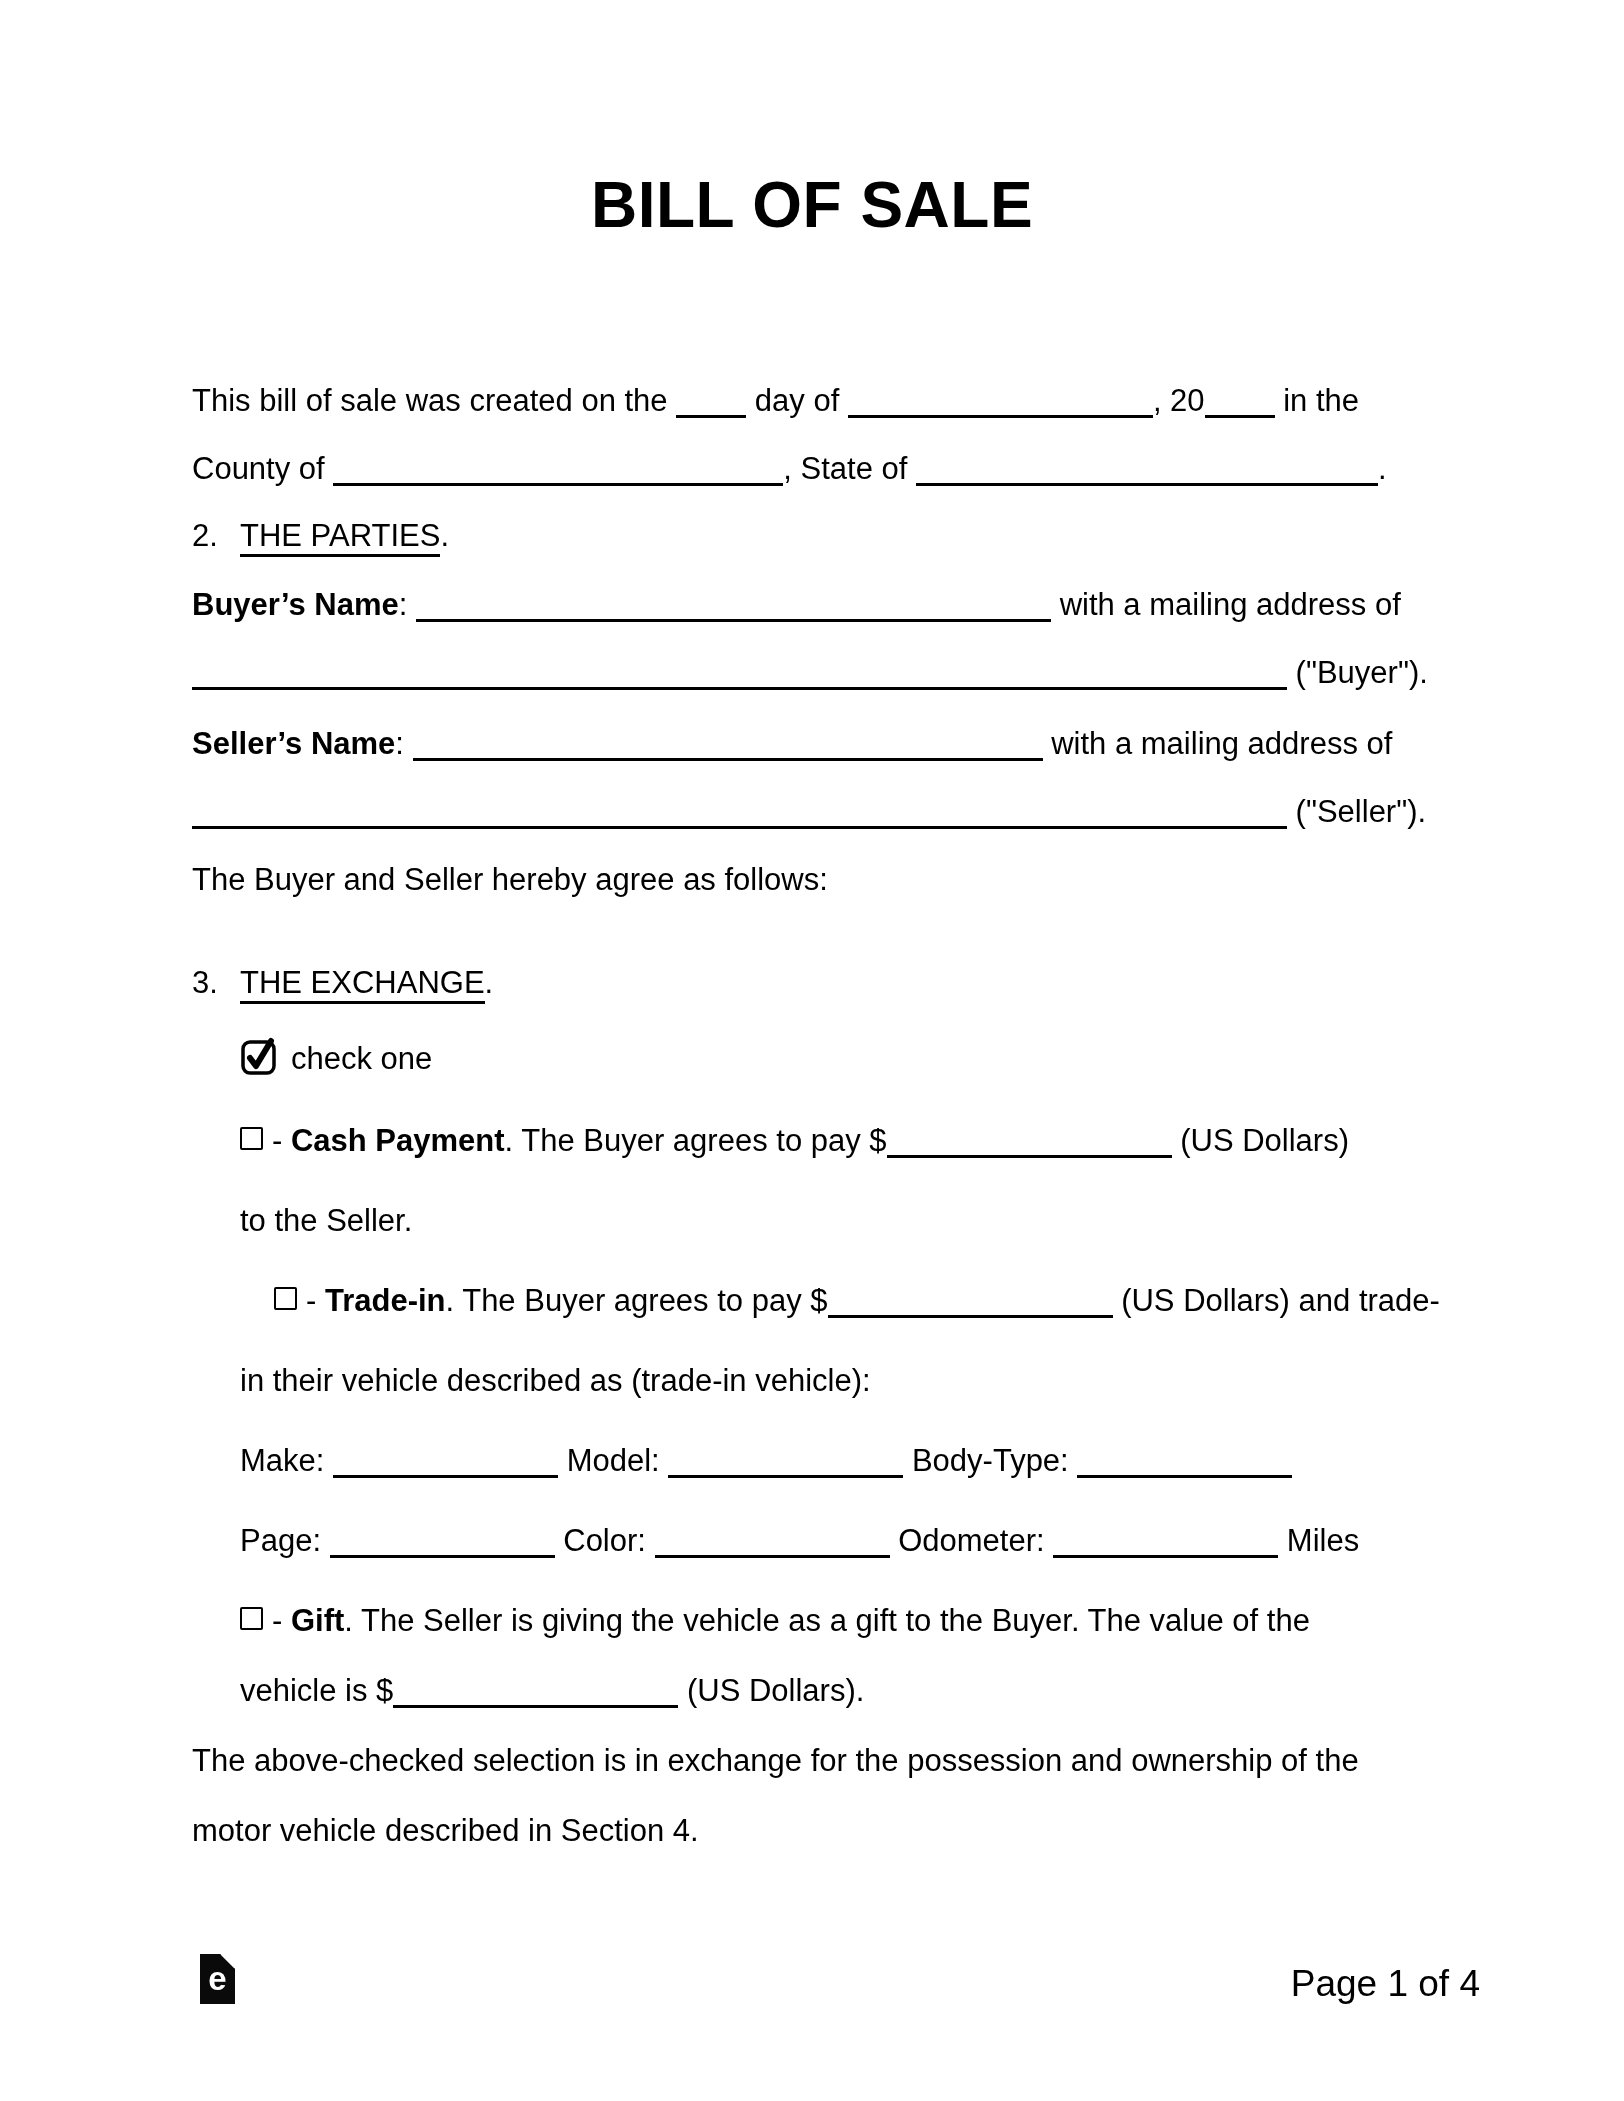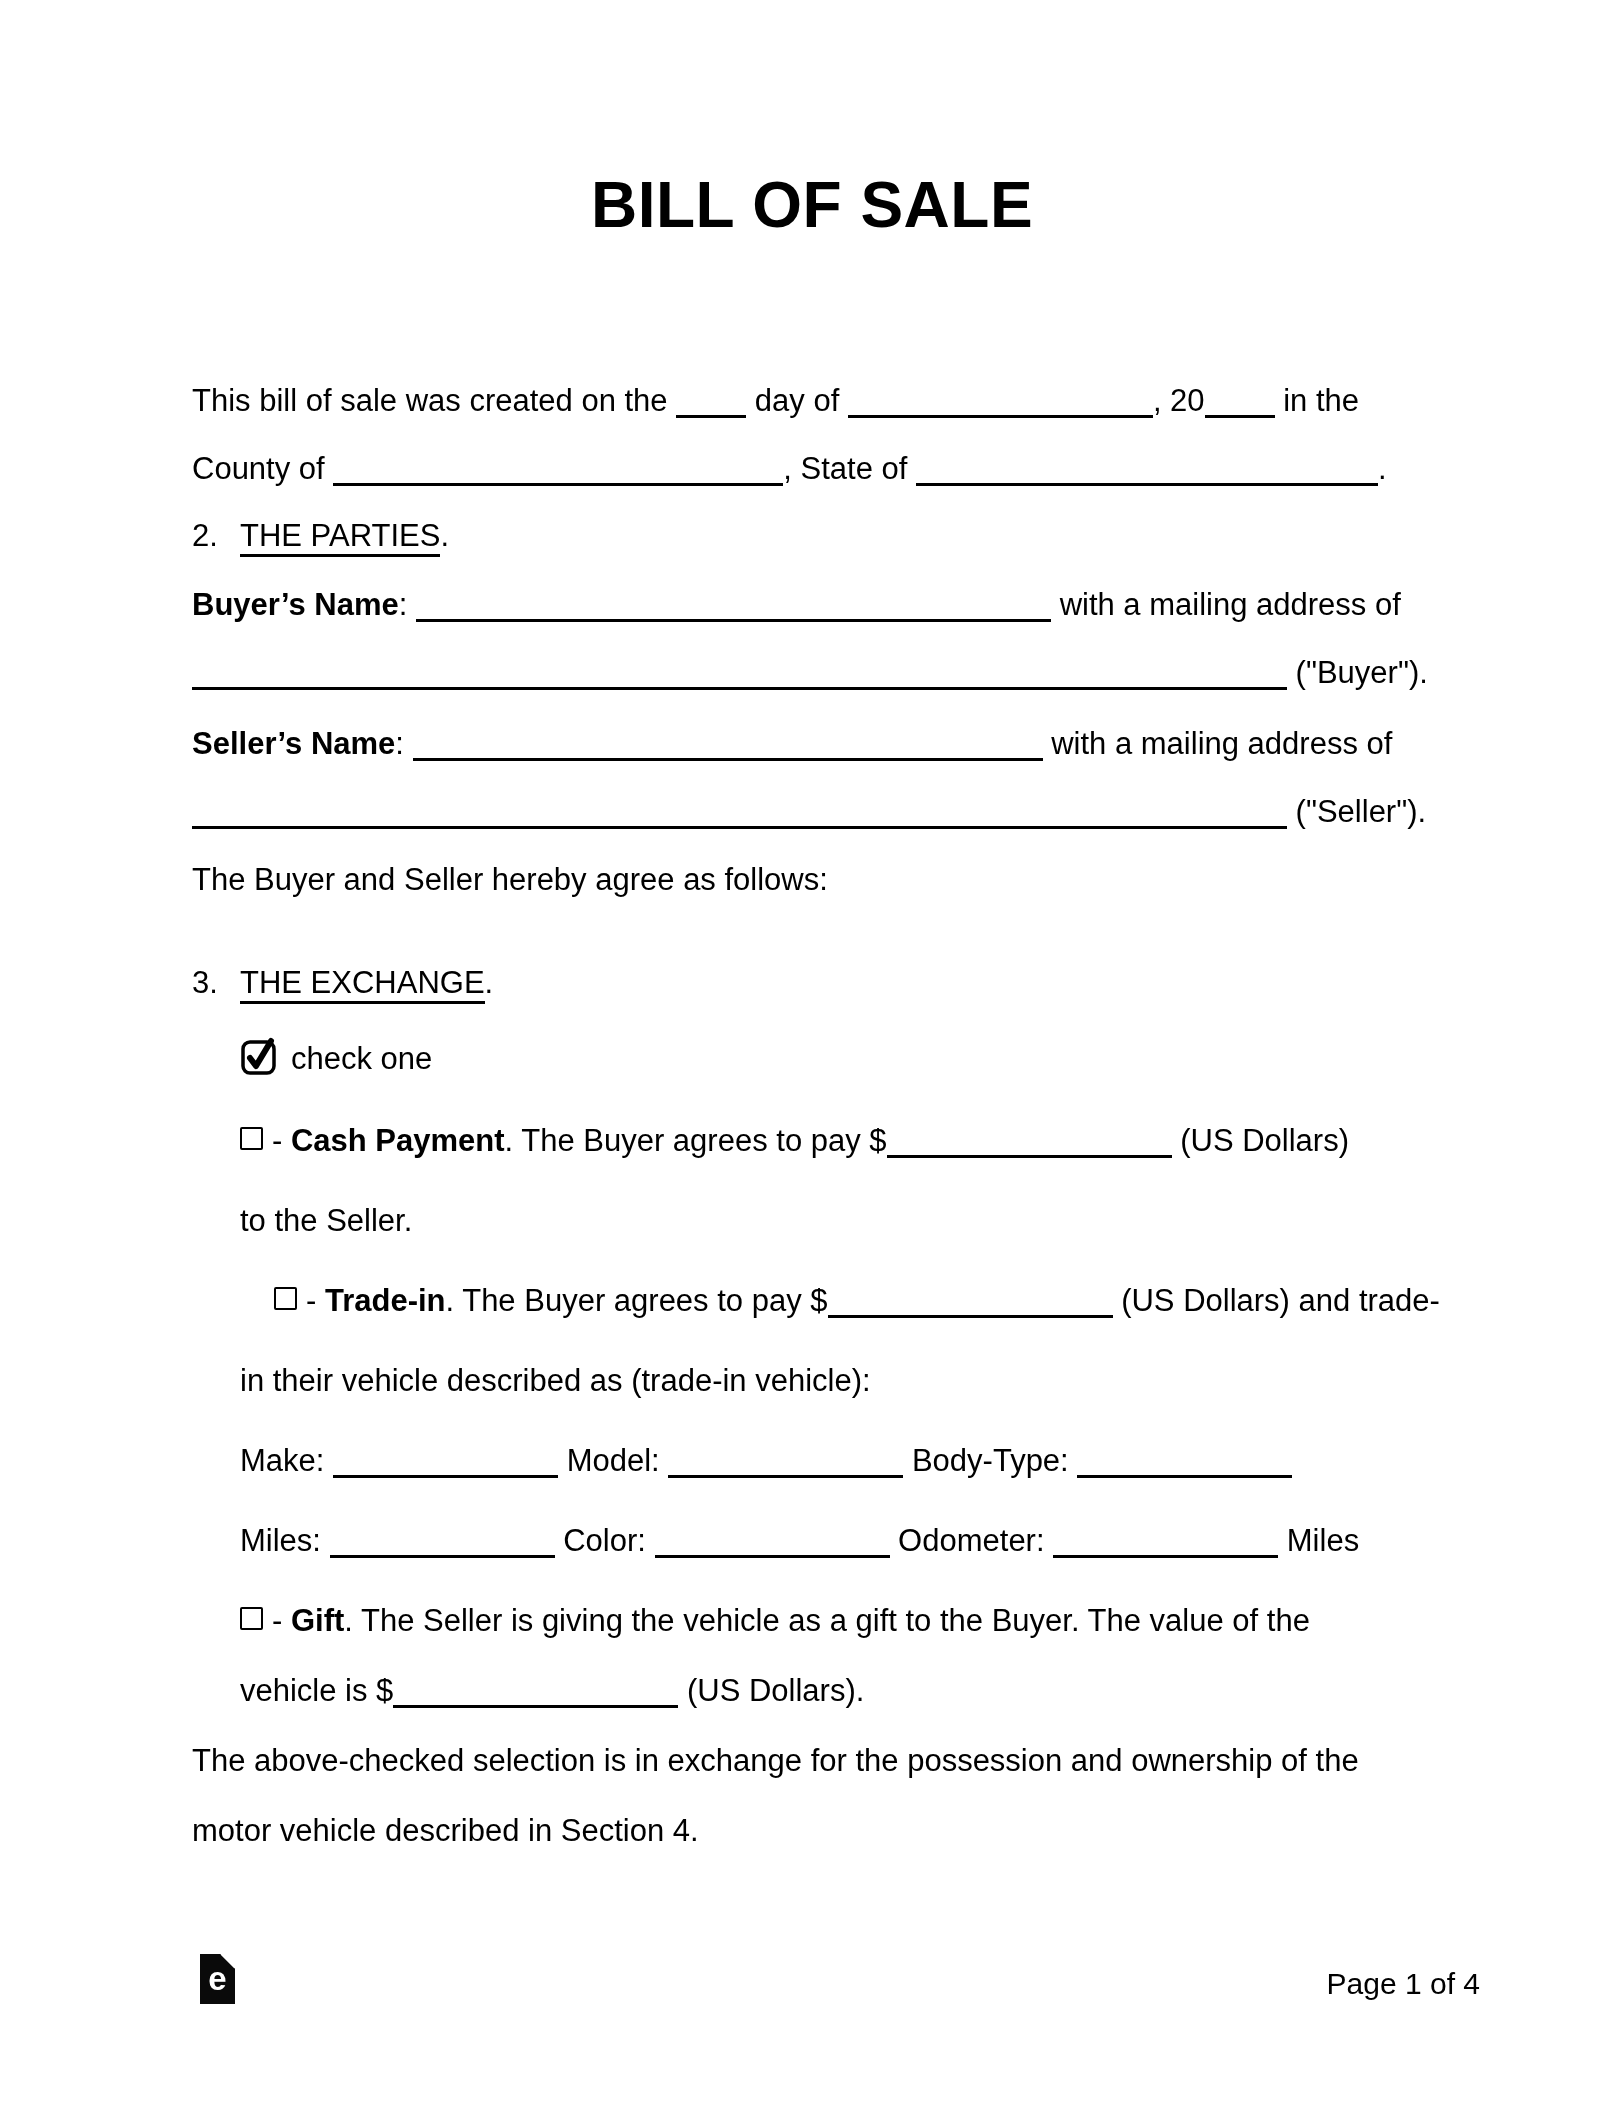--- a/index.html
+++ b/index.html
@@ -65,21 +65,21 @@
     text-align: center;
     color: #fff;
     font-size: 33px;
     font-weight: 700;
     line-height: 36px;
   }
   .page-label {
     position: absolute;
     top: 1966px;
     right: 144px;
-    font-size: 30px;
+    font-size: 37px;
     line-height: 36px;
   }
 </style>
 </head>
 <body>
 
 <div class="page-title">BILL OF SALE</div>
 
 <div id="form-body">
     <div class="line" style="top: 381px; left: 192px;"><span>This bill of sale was created on the </span><span class="blank" style="width: 70px;"></span><span> day of </span><span class="blank" style="width: 305px;"></span><span>, 20</span><span class="blank" style="width: 70px;"></span><span> in the</span></div>
@@ -93,21 +93,21 @@
     <div class="line" style="top: 963px; left: 192px;"><span class="num">3.</span><span class="hd">THE EXCHANGE</span><span>.</span></div>
     <div class="line" style="top: 1036px; left: 240px;"><span class="cbc"><svg width="37" height="39" viewBox="0 0 37 39">
           <rect x="3" y="6" width="31" height="31" rx="7" fill="none" stroke="#000" stroke-width="3.5"></rect>
           <path d="M10 22 L16 30 L31 5" fill="none" stroke="#000" stroke-width="6" stroke-linecap="round" stroke-linejoin="round"></path>
         </svg></span><span>check one</span></div>
     <div class="line" style="top: 1121px; left: 240px;"><span class="cbe"></span><span>- </span><span class="b">Cash Payment</span><span>. The Buyer agrees to pay $</span><span class="blank" style="width: 285px;"></span><span> (US Dollars)</span></div>
     <div class="line" style="top: 1201px; left: 240px;"><span>to the Seller.</span></div>
     <div class="line" style="top: 1281px; left: 240px; padding-left: 34px;"><span class="cbe"></span><span>- </span><span class="b">Trade-in</span><span>. The Buyer agrees to pay $</span><span class="blank" style="width: 285px;"></span><span> (US Dollars) and trade-</span></div>
     <div class="line" style="top: 1361px; left: 240px;"><span>in their vehicle described as (trade-in vehicle):</span></div>
     <div class="line" style="top: 1441px; left: 240px;"><span>Make: </span><span class="blank" style="width: 225px;"></span><span> Model: </span><span class="blank" style="width: 235px;"></span><span> Body-Type: </span><span class="blank" style="width: 215px;"></span></div>
-    <div class="line" style="top: 1521px; left: 240px;"><span>Miles: </span><span class="blank" style="width: 225px;"></span><span> Color: </span><span class="blank" style="width: 235px;"></span><span> Odometer: </span><span class="blank" style="width: 225px;"></span><span> Miles</span></div>
+    <div class="line" style="top: 1521px; left: 240px;"><span>Page: </span><span class="blank" style="width: 225px;"></span><span> Color: </span><span class="blank" style="width: 235px;"></span><span> Odometer: </span><span class="blank" style="width: 225px;"></span><span> Miles</span></div>
     <div class="line" style="top: 1601px; left: 240px;"><span class="cbe"></span><span>- </span><span class="b">Gift</span><span>. The Seller is giving the vehicle as a gift to the Buyer. The value of the</span></div>
     <div class="line" style="top: 1671px; left: 240px;"><span>vehicle is $</span><span class="blank" style="width: 285px;"></span><span> (US Dollars).</span></div>
     <div class="line" style="top: 1741px; left: 192px;"><span>The above-checked selection is in exchange for the possession and ownership of the</span></div>
     <div class="line" style="top: 1811px; left: 192px;"><span>motor vehicle described in Section 4.</span></div>
   </div>
 
 <div class="footer-logo">
   <svg width="35" height="50" viewBox="0 0 35 50">
     <path d="M0 0 H21 V14 H35 V50 H0 Z" fill="#0a0a0a"></path>
     <path d="M21 0 L35 14 L21 14 Z" fill="#0a0a0a"></path>

